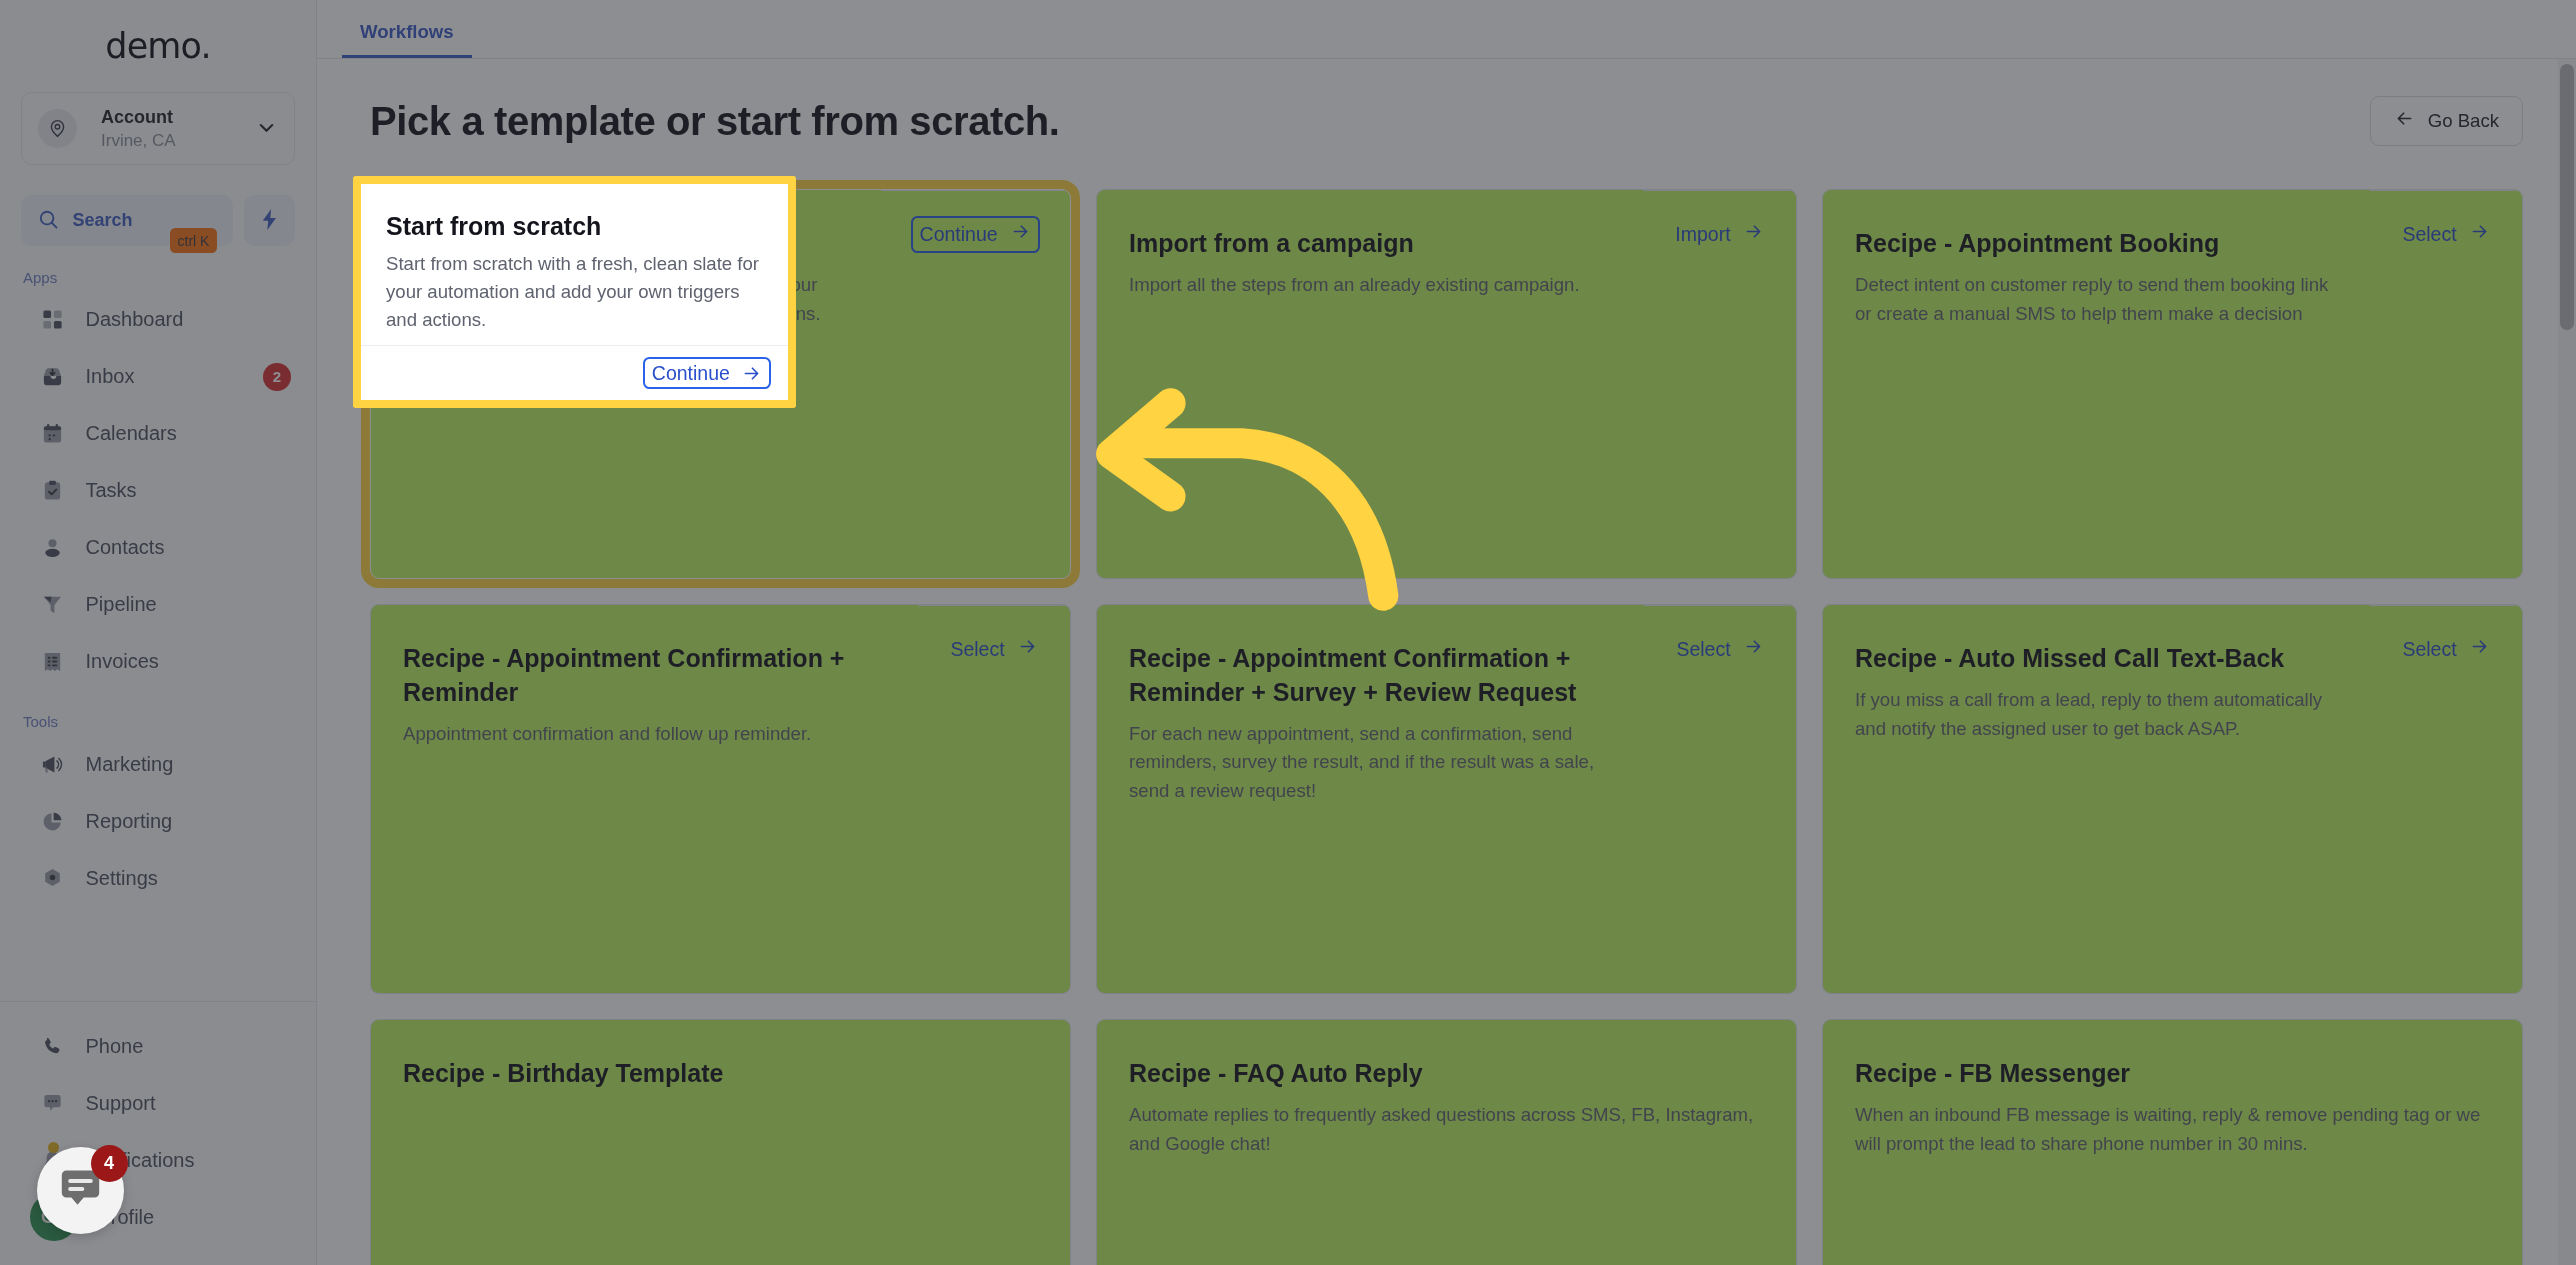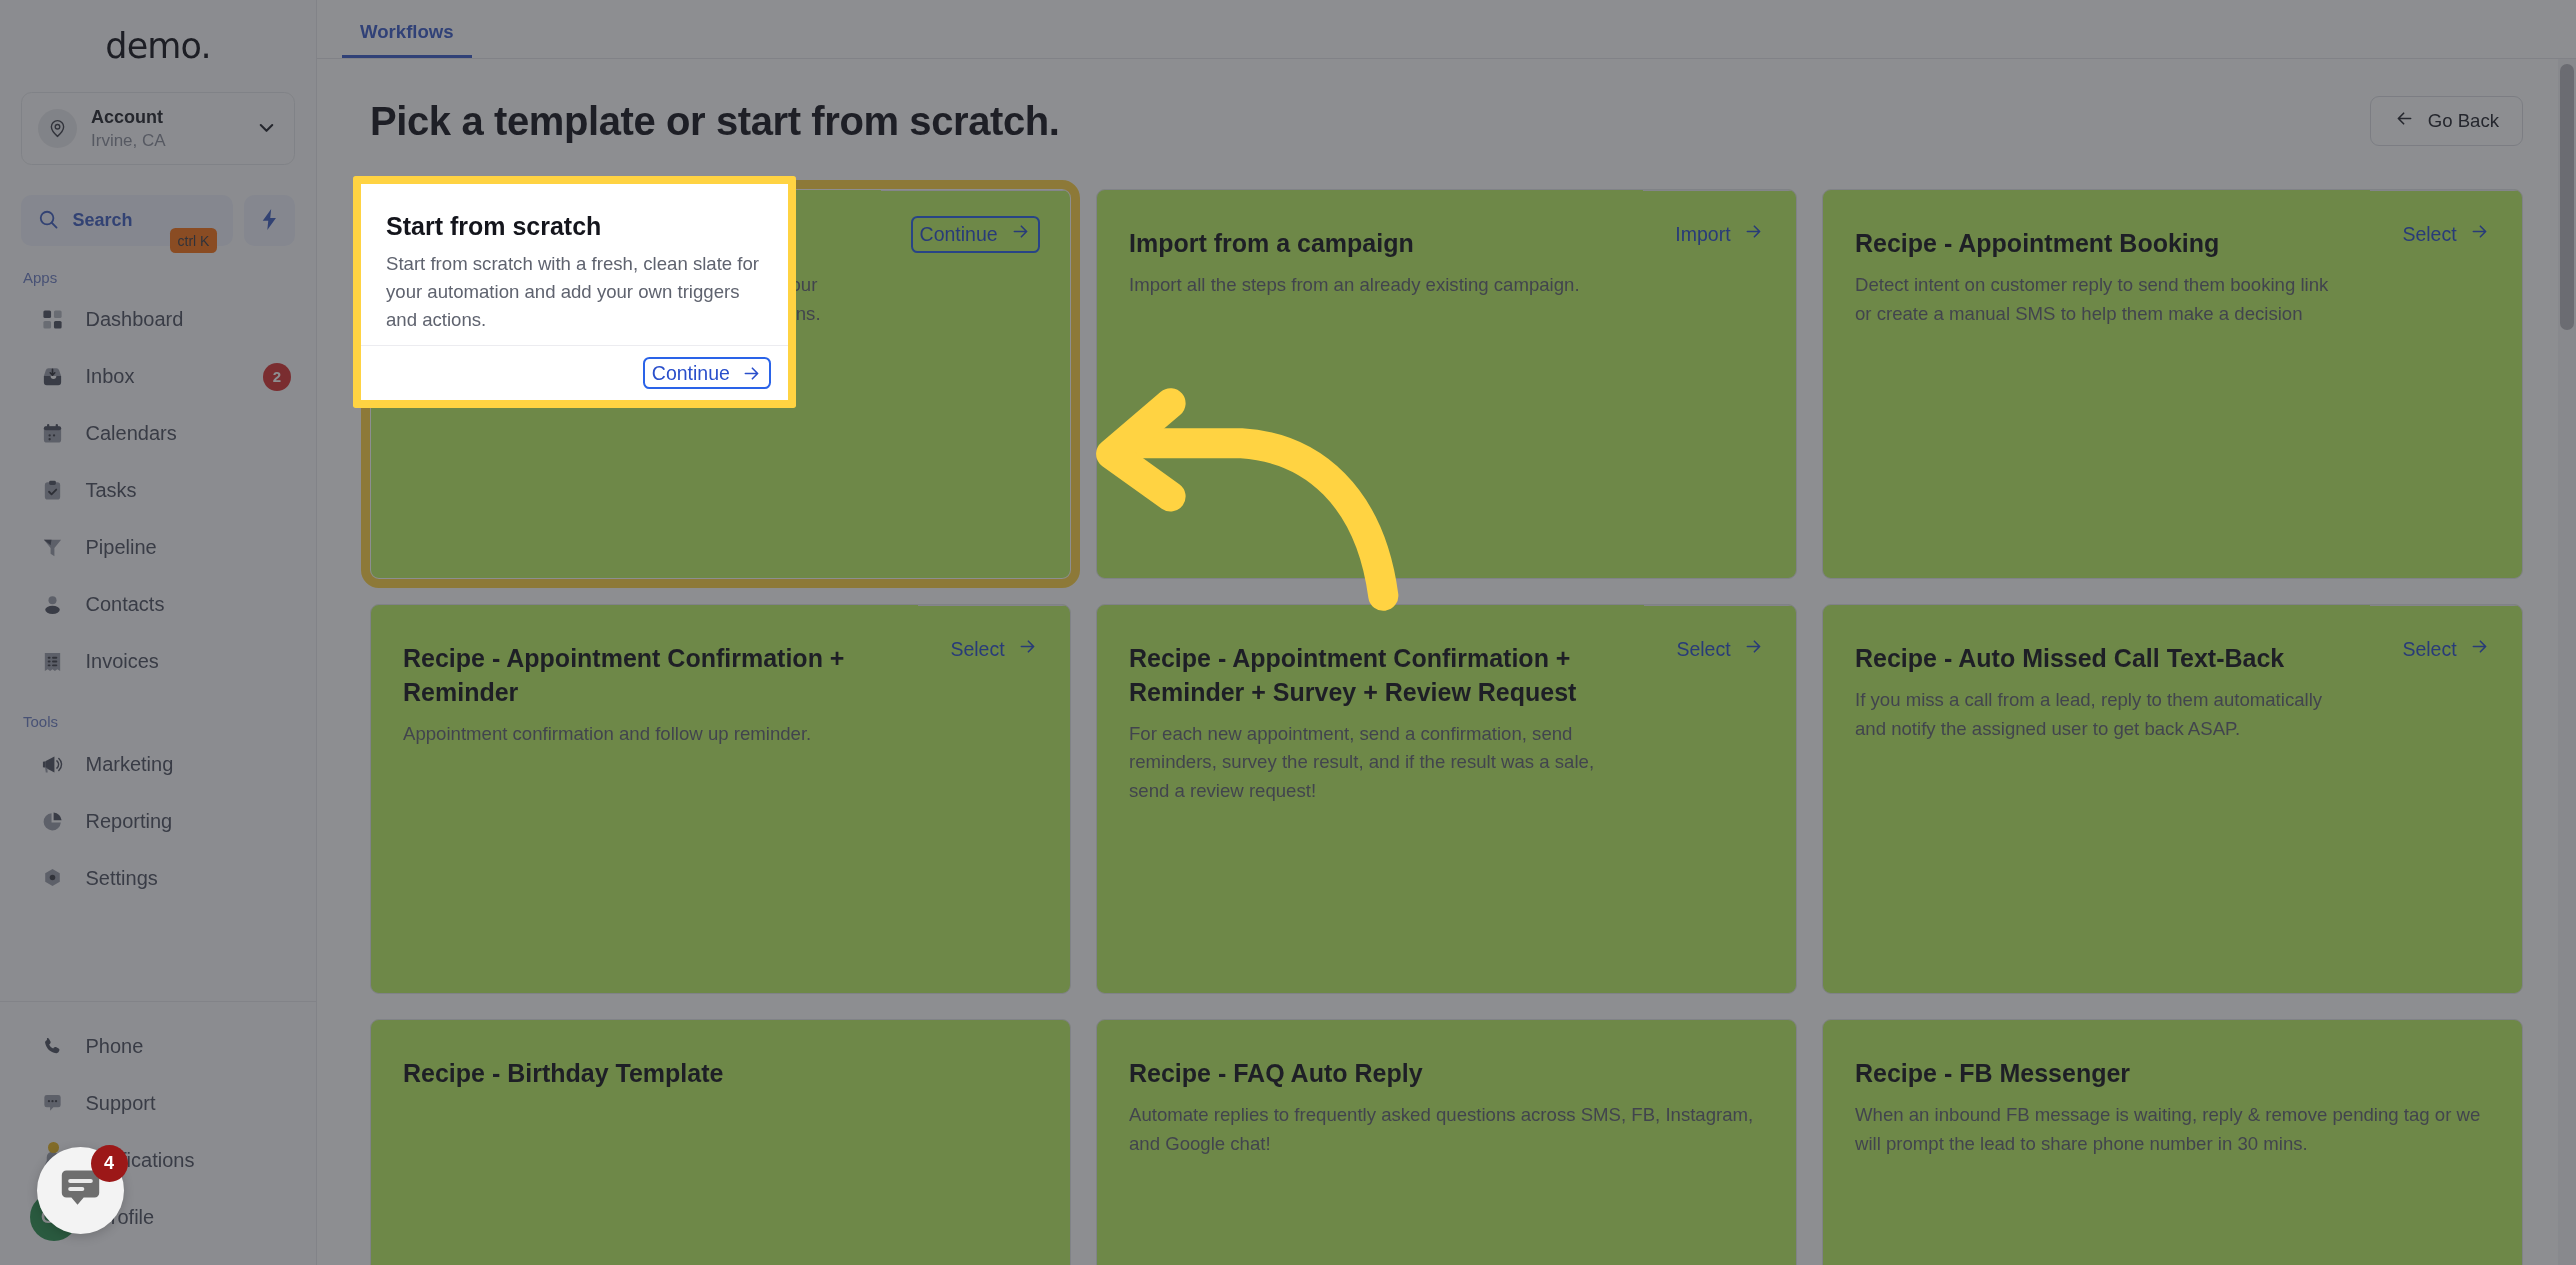--- a/index.html
+++ b/index.html
@@ -37,21 +37,21 @@
   }
   .brand-logo .dot { font-size: 35px; }
 
   .account-card {
     margin: 0 21px 0 21px;
     height: 73px;
     border: 0.9px solid #e4e6ea;
     border-radius: 10.6px;
     display: flex; align-items: center;
     padding: 0 16px;
-    gap: 14px;
+    gap: 24px;
     cursor: pointer;
   }
   .account-avatar {
     width: 39px; height: 39px; border-radius: 50%;
     background: #e6e7eb;
     display: flex; align-items: center; justify-content: center;
     flex: 0 0 auto;
   }
   .account-text { flex: 1 1 auto; line-height: 1.25; }
   .account-title { font-size: 18px; font-weight: 700; color: #22242c; }
@@ -367,34 +367,34 @@
             <rect x="4" y="3.5" width="16" height="18" rx="3" fill="#9a9daa"></rect>
             <rect x="8.5" y="1.8" width="7" height="4.4" rx="1.4" fill="#4d5160"></rect>
             <path d="M8.4 13.3l2.6 2.7 4.9-5" stroke="#34363f" stroke-width="1.9" fill="none" stroke-linecap="round" stroke-linejoin="round"></path>
           </svg>
         </span>
         <span class="nav-label">Tasks</span>
       </div>
       <div class="nav-item">
         <span class="nav-icon">
           <svg width="23" height="23" viewBox="0 0 24 24">
+            <circle cx="12" cy="7.5" r="4.2" fill="#9a9daa"></circle>
+            <ellipse cx="12" cy="17.6" rx="7.6" ry="4.4" fill="#4d5160"></ellipse>
+          </svg>
+        </span>
+        <span class="nav-label">Contacts</span>
+      </div>
+      <div class="nav-item">
+        <span class="nav-icon">
+          <svg width="23" height="23" viewBox="0 0 24 24">
             <path d="M3 4h18l-7 8.4V21l-4-2.4v-6.2L3 4z" fill="#9a9daa"></path>
             <path d="M3 4h8l-1 5.6L3 4z" fill="#4d5160"></path>
           </svg>
         </span>
         <span class="nav-label">Pipeline</span>
-      </div>
-      <div class="nav-item">
-        <span class="nav-icon">
-          <svg width="23" height="23" viewBox="0 0 24 24">
-            <circle cx="12" cy="7.5" r="4.2" fill="#9a9daa"></circle>
-            <ellipse cx="12" cy="17.6" rx="7.6" ry="4.4" fill="#4d5160"></ellipse>
-          </svg>
-        </span>
-        <span class="nav-label">Contacts</span>
       </div>
       <div class="nav-item">
         <span class="nav-icon">
           <svg width="23" height="23" viewBox="0 0 24 24">
             <path d="M4 3h16v19l-3-2-2.5 2-2.5-2-2.5 2L7 20l-3 2V3z" fill="#9a9daa"></path>
             <rect x="7" y="7" width="3" height="2" rx="1" fill="#3c3e47"></rect>
             <rect x="11.5" y="7" width="5.5" height="2" rx="1" fill="#3c3e47"></rect>
             <rect x="7" y="11" width="3" height="2" rx="1" fill="#3c3e47"></rect>
             <rect x="11.5" y="11" width="5.5" height="2" rx="1" fill="#3c3e47"></rect>
             <rect x="7" y="15" width="3" height="2" rx="1" fill="#3c3e47"></rect>

